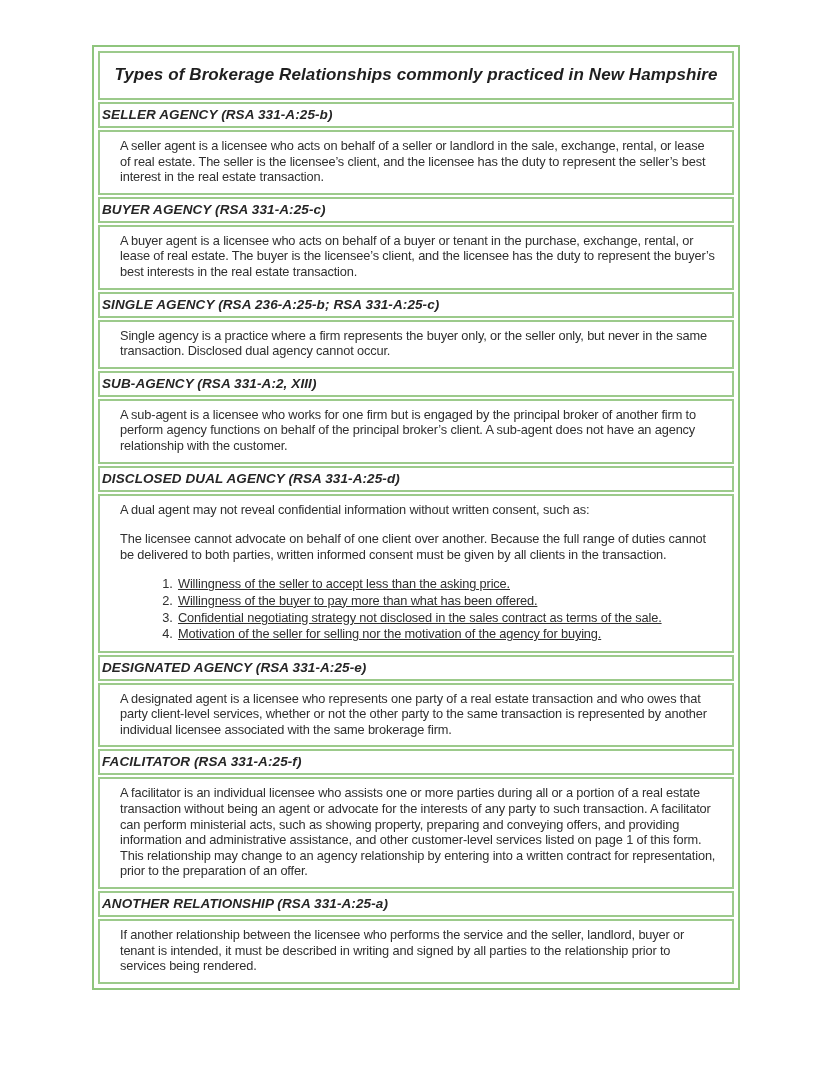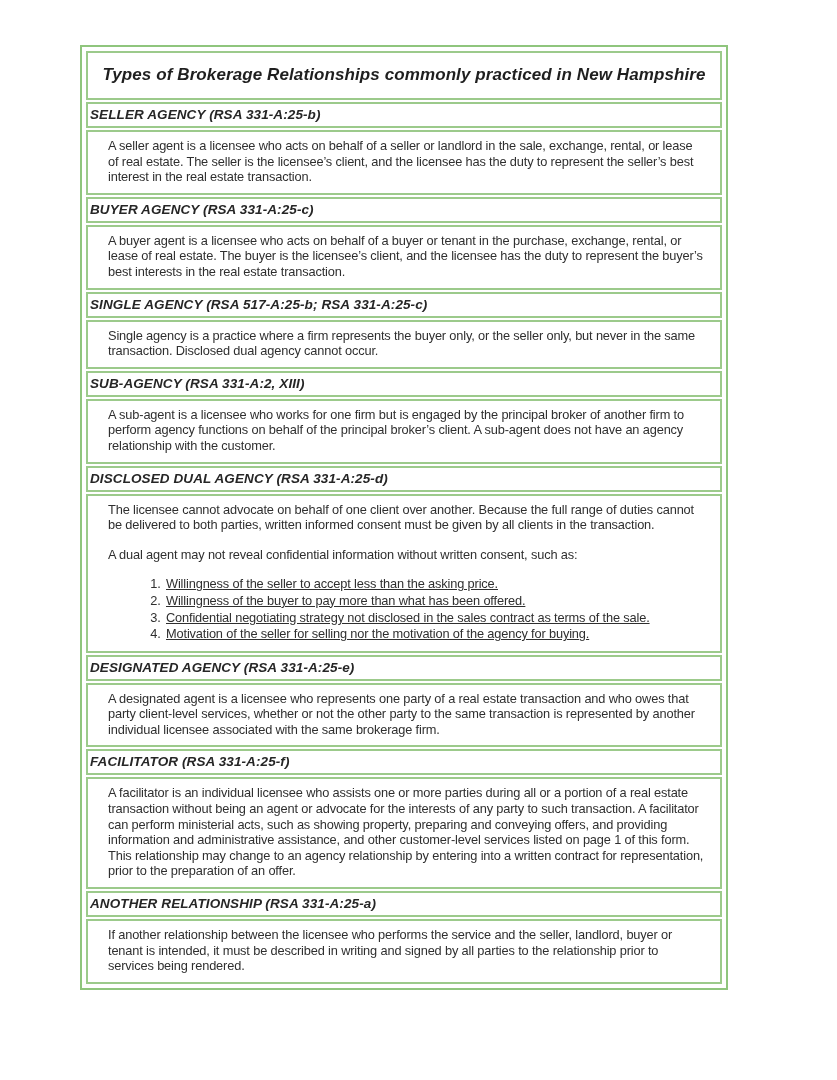--- a/index.html
+++ b/index.html
@@ -10,21 +10,21 @@
   body {
     width: 837px;
     height: 1080px;
     position: relative;
     font-family: "Liberation Sans", sans-serif;
     color: #2f2f2f;
     overflow: hidden;
   }
   .frame {
     position: absolute;
-    left: 80px;
+    left: 92px;
     top: 45px;
     width: 648px;
     min-height: 938px;
     box-sizing: border-box;
     border: 2px solid #8fc57d;
     padding: 4px;
     display: flex;
     flex-direction: column;
     gap: 2px;
     background: #ffffff;
@@ -82,27 +82,27 @@
 
 <div class="frame">
   <div class="box title-box">
     <span class="doc-title">Types of Brokerage Relationships commonly practiced in New Hampshire</span>
   </div>
 
   <div style="display:contents" id="sections"><div class="box header-box">SELLER AGENCY (RSA 331-A:25-b)</div><div class="box body-box">
         <p>A seller agent is a licensee who acts on behalf of a seller or landlord in the sale, exchange, rental, or lease of real estate. The seller is the licensee’s client, and the licensee has the duty to represent the seller’s best interest in the real estate transaction.</p>
       </div><div class="box header-box">BUYER AGENCY (RSA 331-A:25-c)</div><div class="box body-box">
         <p>A buyer agent is a licensee who acts on behalf of a buyer or tenant in the purchase, exchange, rental, or lease of real estate. The buyer is the licensee’s client, and the licensee has the duty to represent the buyer’s best interests in the real estate transaction.</p>
-      </div><div class="box header-box">SINGLE AGENCY (RSA 517-A:25-b; RSA 331-A:25-c)</div><div class="box body-box">
+      </div><div class="box header-box">SINGLE AGENCY (RSA 236-A:25-b; RSA 331-A:25-c)</div><div class="box body-box">
         <p>Single agency is a practice where a firm represents the buyer only, or the seller only, but never in the same transaction. Disclosed dual agency cannot occur.</p>
       </div><div class="box header-box">SUB-AGENCY (RSA 331-A:2, XIII)</div><div class="box body-box">
         <p>A sub-agent is a licensee who works for one firm but is engaged by the principal broker of another firm to perform agency functions on behalf of the principal broker’s client. A sub-agent does not have an agency relationship with the customer.</p>
       </div><div class="box header-box">DISCLOSED DUAL AGENCY (RSA 331-A:25-d)</div><div class="box body-box">
+        <p>A dual agent may not reveal confidential information without written consent, such as:</p>
         <p>The licensee cannot advocate on behalf of one client over another. Because the full range of duties cannot be delivered to both parties, written informed consent must be given by all clients in the transaction.</p>
-        <p>A dual agent may not reveal confidential information without written consent, such as:</p>
         <ol>
           <li>Willingness of the seller to accept less than the asking price.</li>
           <li>Willingness of the buyer to pay more than what has been offered.</li>
           <li>Confidential negotiating strategy not disclosed in the sales contract as terms of the sale.</li>
           <li>Motivation of the seller for selling nor the motivation of the agency for buying.</li>
         </ol>
       </div><div class="box header-box">DESIGNATED AGENCY (RSA 331-A:25-e)</div><div class="box body-box">
         <p>A designated agent is a licensee who represents one party of a real estate transaction and who owes that party client-level services, whether or not the other party to the same transaction is represented by another individual licensee associated with the same brokerage firm.</p>
       </div><div class="box header-box">FACILITATOR (RSA 331-A:25-f)</div><div class="box body-box">
         <p>A facilitator is an individual licensee who assists one or more parties during all or a portion of a real estate transaction without being an agent or advocate for the interests of any party to such transaction. A facilitator can perform ministerial acts, such as showing property, preparing and conveying offers, and providing information and administrative assistance, and other customer-level services listed on page 1 of this form. This relationship may change to an agency relationship by entering into a written contract for representation, prior to the preparation of an offer.</p>

